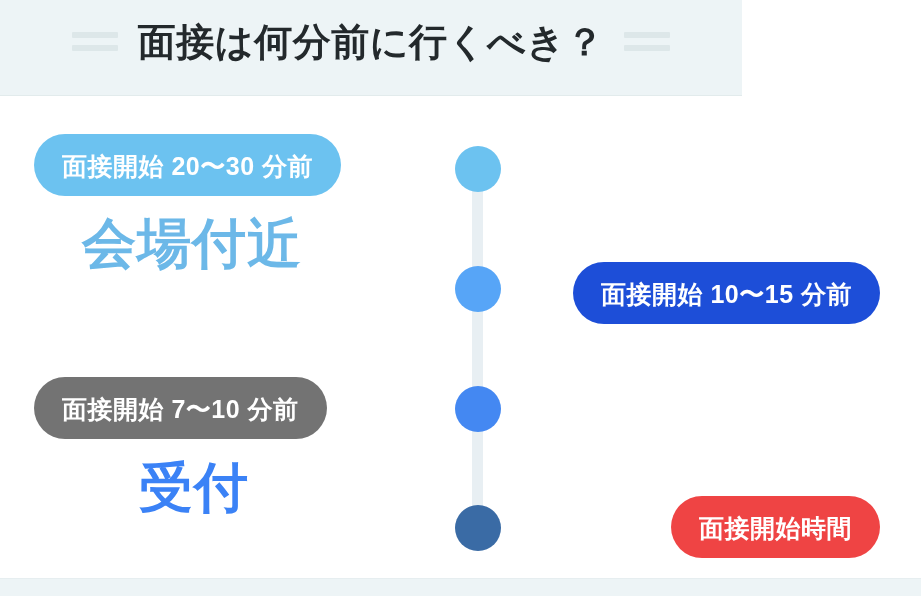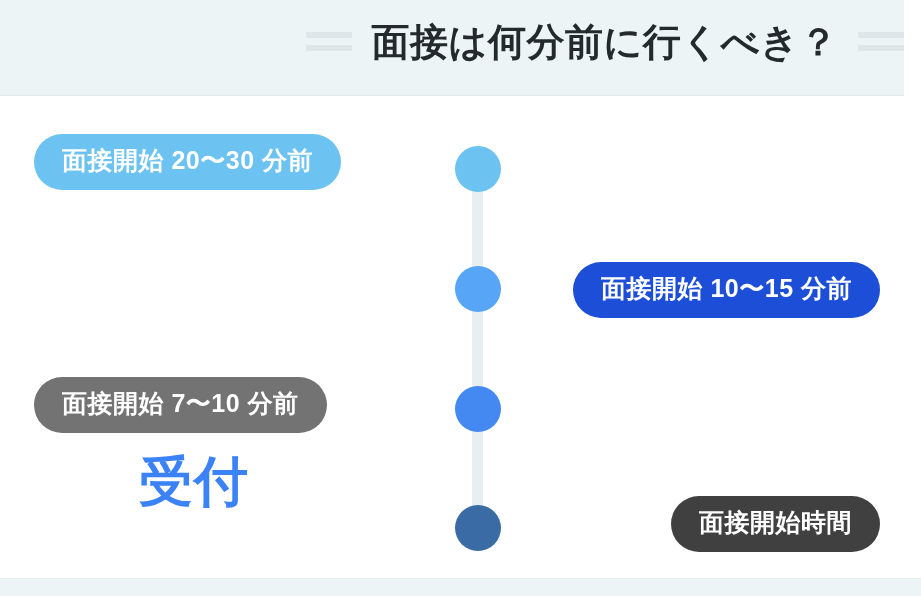--- a/index.html
+++ b/index.html
@@ -21,28 +21,28 @@
     height: 596px;
     background: #ffffff;
     box-sizing: border-box;
   }
 
   
   .header-band {
     position: absolute;
     left: 0;
     top: 0;
-    width: 904px;
+    width: 742px;
     height: 96px;
     background: #edf4f6;
     border-bottom: 1px solid #e2ebec;
     box-sizing: border-box;
     display: flex;
     align-items: center;
-    justify-content: flex-end;
+    justify-content: center;
   }
   .title-row {
     display: flex;
     align-items: center;
     justify-content: center;
     gap: 20px;
     transform: translateY(-6px);
   }
   .deco {
     display: flex;
@@ -122,21 +122,21 @@
     text-align: right;
   }
 
   .pill {
     display: inline-block;
     border-radius: 999px;
     color: #ffffff;
     font-size: 25px;
     font-weight: 700;
     line-height: 1;
-    padding: 14px 28px 17px 28px;
+    padding: 20px 28px 17px 28px;
     white-space: nowrap;
     letter-spacing: 0.5px;
   }
 
   .stage-label {
     font-size: 54px;
     font-weight: 700;
     line-height: 1;
     white-space: nowrap;
     letter-spacing: 1px;
@@ -176,29 +176,30 @@
   <div class="timeline">
     <div class="timeline-line" style="background: rgb(232, 239, 243);"></div>
     <div class="timeline-dot dot-1" style="background: rgb(108, 194, 240);"></div>
     <div class="timeline-dot dot-2" style="background: rgb(87, 165, 247);"></div>
     <div class="timeline-dot dot-3" style="background: rgb(68, 136, 242);"></div>
     <div class="timeline-dot dot-4" style="background: rgb(58, 107, 165);"></div>
   </div>
 
   <div class="stage stage-left stage-1">
     <span class="pill" style="background: rgb(108, 194, 240);">面接開始 20〜30 分前</span>
+    <span class="stage-label" style="color: rgb(108, 184, 232);">会場付近</span>
   </div>
 
   <div class="stage stage-right stage-2">
     <span class="pill" style="background: #1d4ed8;">面接開始 10〜15 分前</span>
   </div>
 
   <div class="stage stage-left stage-3">
     <span class="pill" style="background: #737373;">面接開始 7〜10 分前</span>
     <span class="stage-label" style="color: #3b82f6;">受付</span>
   </div>
 
   <div class="stage stage-right stage-4">
-    <span class="pill" style="background: #404040;">面接開始時間</span>
+    <span class="pill" style="background: #ef4444;">面接開始時間</span>
   </div>
 
   <div class="footer-band" style="background: rgb(237, 244, 246);"></div>
 </div>
 
 </body></html>

